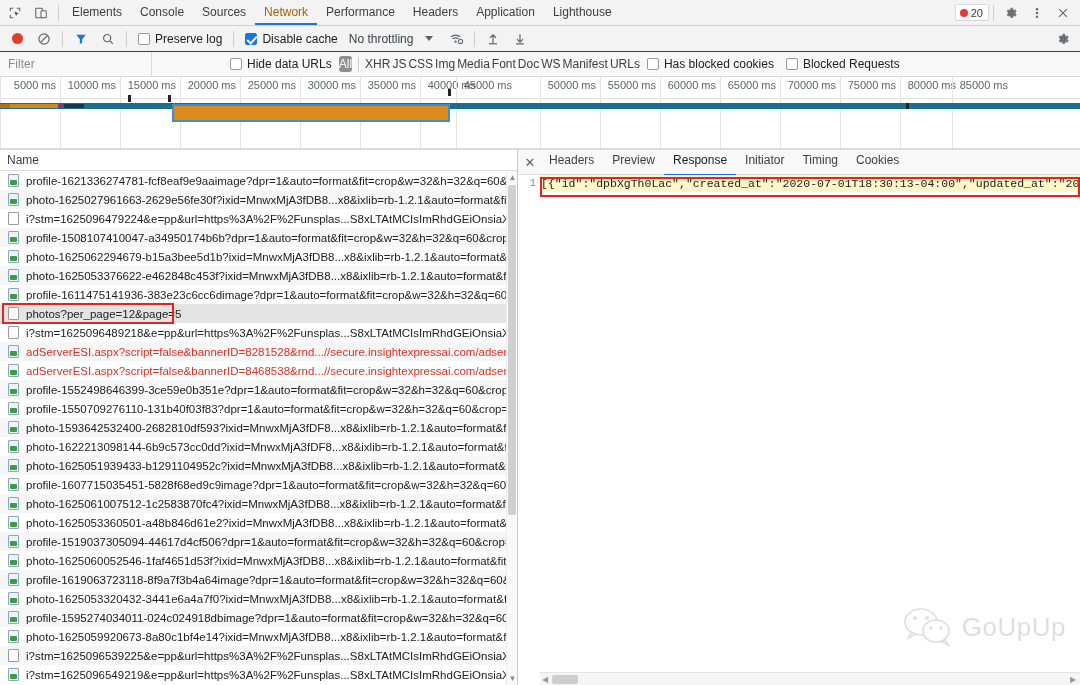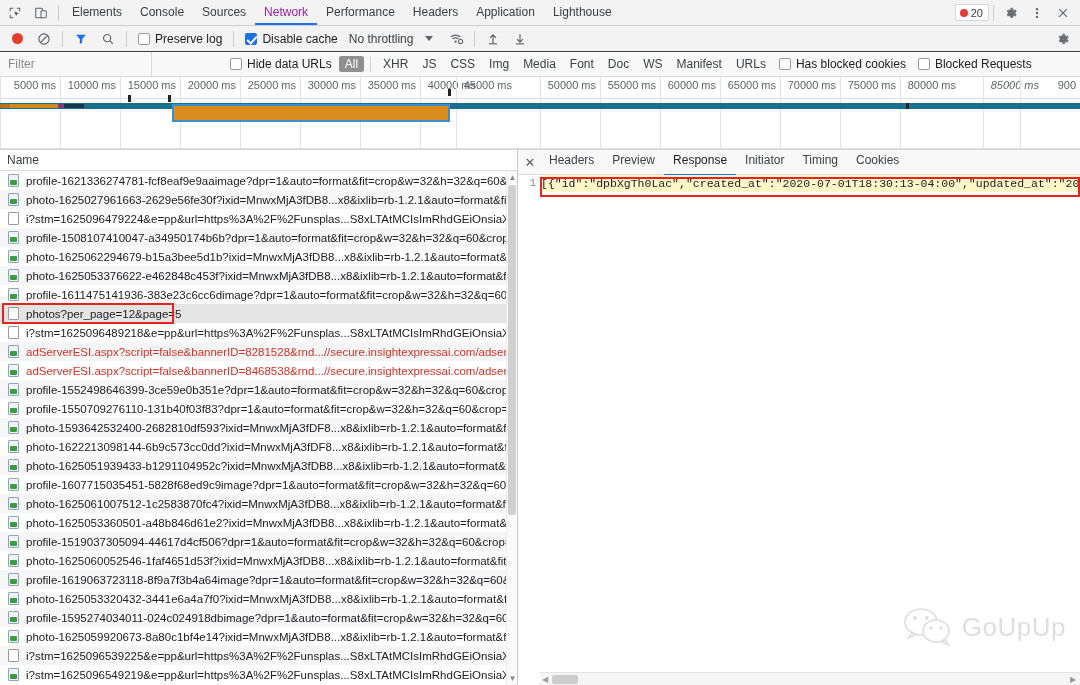--- a/index.html
+++ b/index.html
@@ -31,21 +31,21 @@
     display: flex; align-items: center; justify-content: center;
     cursor: pointer;
   }
   .vsep { width: 1px; height: 16px; background: #cdcdcd; margin: 0 4px; }
   .main-tab {
     padding: 0 9px; height: 25px; line-height: 25px;
     font-size: 12px; color: #3c4043; cursor: pointer;
     white-space: nowrap;
   }
   .main-tab.active {
-    color: #a21caf;
+    color: #a16207;
     box-shadow: inset 0 -2px 0 #1a73e8;
   }
   .tabbar-right {
     margin-left: auto; display: flex; align-items: center; padding-right: 4px;
   }
   .err-badge {
     display: flex; align-items: center; gap: 3px;
     border: 1px solid #d8d8d8; border-radius: 2px;
     height: 17px; padding: 0 5px 0 4px; background: #fff;
     font-size: 11px; color: #3c4043; cursor: pointer;
@@ -93,21 +93,21 @@
     background: #f8f8f8;
   }
   .filter-input {
     width: 152px; height: 24px; border: none; outline: none;
     background: transparent; font-size: 12px; color: #3c4043;
     padding-left: 8px; border-right: 1px solid #dadada;
   }
   .filter-input::placeholder { color: #8a8a8a; }
   .filter-spacer { width: 72px; }
   .type-pill {
-    padding: 1px 6px; margin: 0 1px; border-radius: 3px;
+    padding: 1px 0; margin: 0 1px; border-radius: 3px;
     cursor: pointer; color: #3c4043; font-size: 12px; white-space: nowrap;
   }
   .type-pill.active { background: #8f8f8f; color: #fff; }
   .fb-sep { width: 1px; height: 15px; background: #cfcfcf; margin: 0 5px; }
 
   
   .overview {
     height: 73px; min-height: 73px;
     position: relative; background: #fff;
     border-bottom: 1px solid #d8d8d8;
@@ -459,25 +459,22 @@
         </div>
         <div class="tick" style="left: 780px; width: 60px;">
           <div class="tick-label">70000 ms</div>
         </div>
         <div class="tick" style="left: 840px; width: 60px;">
           <div class="tick-label">75000 ms</div>
         </div>
         <div class="tick" style="left: 900px; width: 60px;">
           <div class="tick-label">80000 ms</div>
         </div>
-        <div class="tick" style="left: 983px; width: 60px; font-style: italic;">
+        <div class="tick" style="left: 952px; width: 60px;">
           <div class="tick-label">85000 ms</div>
-        </div>
-        <div class="tick" style="left: 1020px; width: 60px;">
-          <div class="tick-label">900</div>
         </div>
       </div>
     <div class="ruler-base"></div>
     <div class="wf-band"></div>
     <div class="wf-band2" style="left:0px;width:10px;background:#b3711a;"></div>
     <div class="wf-band2" style="left:10px;width:48px;background:#cf8a1e;"></div>
     <div class="wf-band2" style="left:58px;width:6px;background:#7d3b8f;"></div>
     <div class="wf-band2" style="left:64px;width:20px;background:#16384a;"></div>
     <div class="sel-window" style="left:172px;width:278px;"></div>
     <div class="marker-tick" style="left:128px;"></div>

